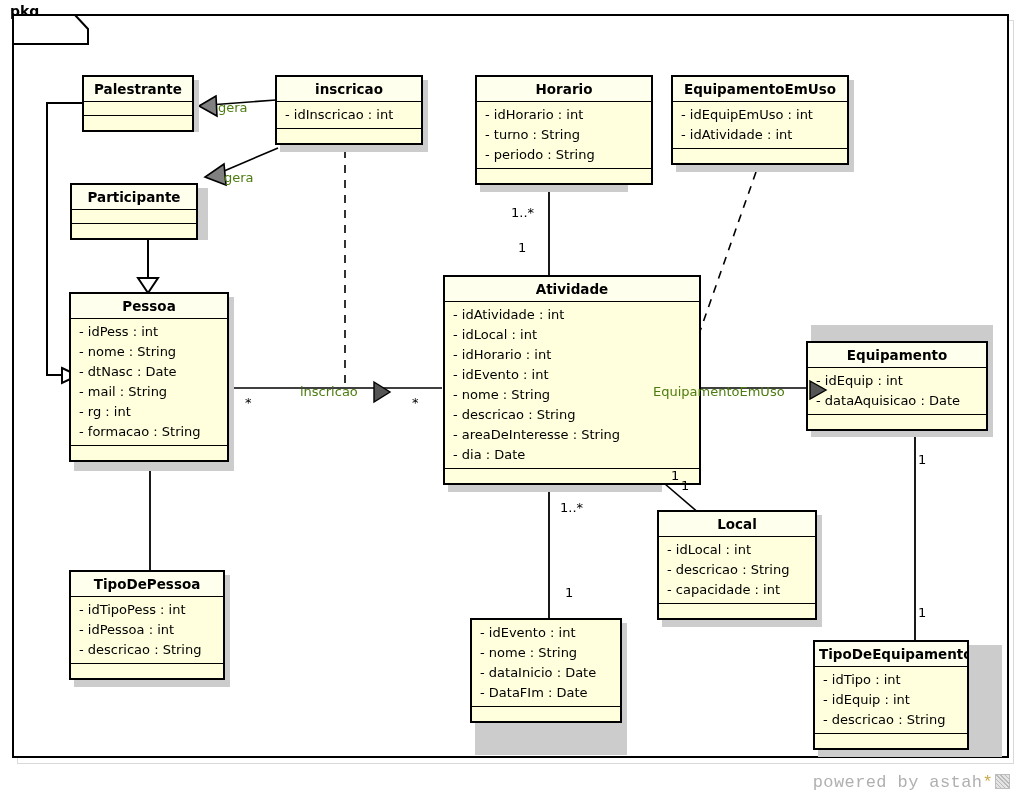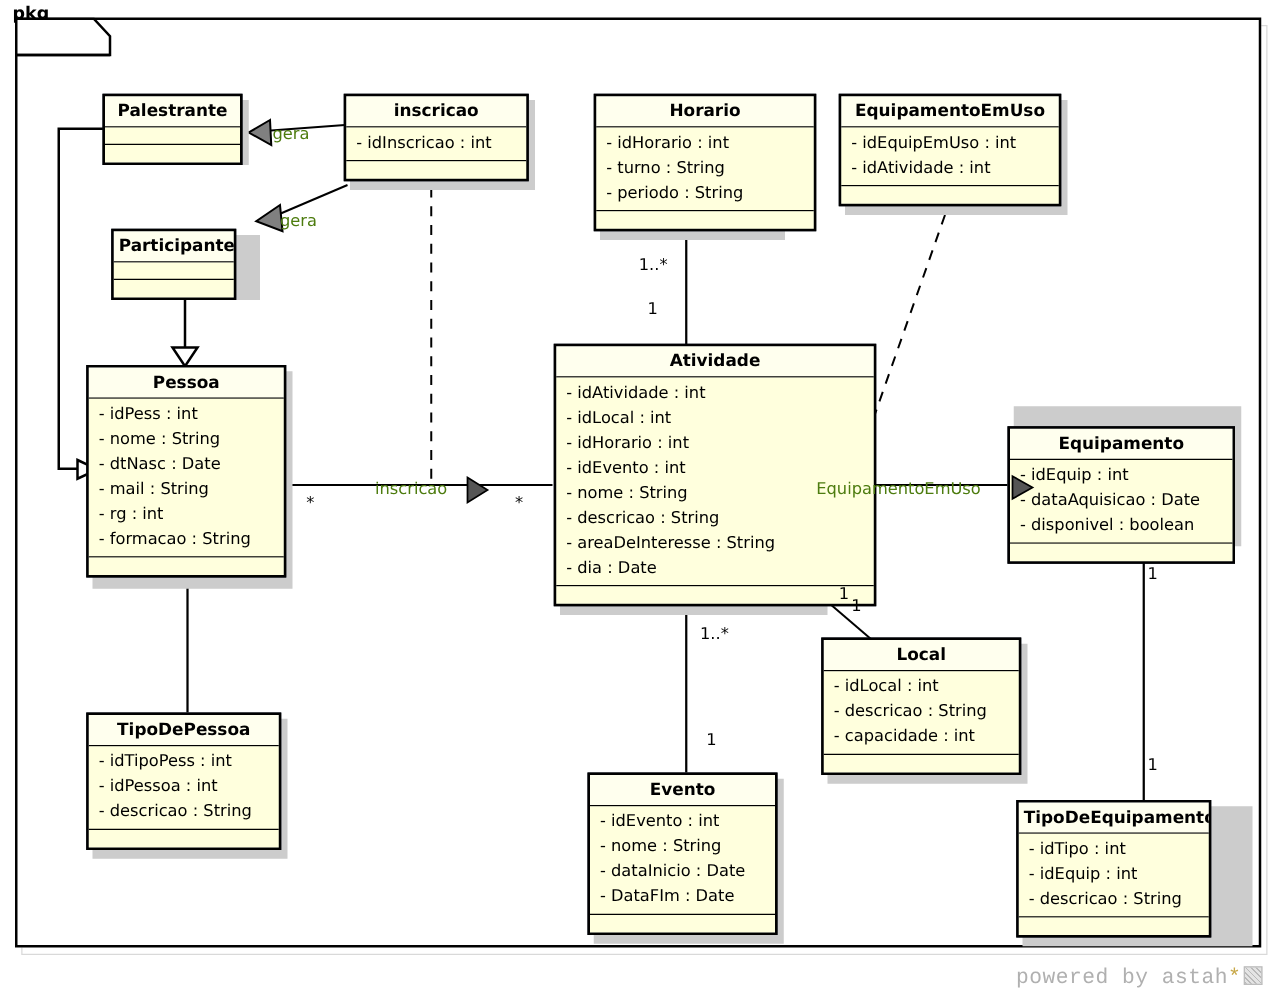--- a/index.html
+++ b/index.html
@@ -261,21 +261,21 @@
   <div class="cls" id="box-equipamentoemuso" style="left:671px;top:75px;width:178px;">
     <div class="cls-name">EquipamentoEmUso</div>
     <div class="cls-attrs">
       <div class="attr">- idEquipEmUso : int</div>
       <div class="attr">- idAtividade : int</div>
     </div>
     <div class="cls-ops"></div>
   </div>
 
   <div class="cls-shadow" style="left:92px;top:188px;width:116px;height:52px;"></div>
-  <div class="cls" id="box-participante" style="left:89px;top:183px;width:100px;">
+  <div class="cls" id="box-participante" style="left:70px;top:183px;width:128px;">
     <div class="cls-name">Participante</div>
     <div class="cls-attrs empty"></div>
     <div class="cls-ops"></div>
   </div>
 
   <div class="cls-shadow" style="left:74px;top:297px;width:160px;height:174px;"></div>
   <div class="cls" id="box-pessoa" style="left:69px;top:292px;width:160px;">
     <div class="cls-name">Pessoa</div>
     <div class="cls-attrs">
       <div class="attr">- idPess : int</div>
@@ -303,21 +303,20 @@
     </div>
     <div class="cls-ops"></div>
   </div>
 
   <div class="cls-shadow" style="left:811px;top:325px;width:182px;height:112px;"></div>
   <div class="cls" id="box-equipamento" style="left:806px;top:308px;width:182px;margin-top:33px;">
     <div class="cls-name">Equipamento</div>
     <div class="cls-attrs">
       <div class="attr">- idEquip : int</div>
       <div class="attr">- dataAquisicao : Date</div>
-      <div class="attr">- disponivel : boolean</div>
     </div>
     <div class="cls-ops"></div>
   </div>
 
   <div class="cls-shadow" style="left:662px;top:515px;width:160px;height:112px;"></div>
   <div class="cls" id="box-local" style="left:657px;top:510px;width:160px;">
     <div class="cls-name">Local</div>
     <div class="cls-attrs">
       <div class="attr">- idLocal : int</div>
       <div class="attr">- descricao : String</div>
@@ -332,21 +331,20 @@
     <div class="cls-attrs">
       <div class="attr">- idTipoPess : int</div>
       <div class="attr">- idPessoa : int</div>
       <div class="attr">- descricao : String</div>
     </div>
     <div class="cls-ops"></div>
   </div>
 
   <div class="cls-shadow" style="left:475px;top:623px;width:152px;height:132px;"></div>
   <div class="cls" id="box-evento" style="left:470px;top:618px;width:152px;">
-    <div class="cls-name">Evento</div>
     <div class="cls-attrs">
       <div class="attr">- idEvento : int</div>
       <div class="attr">- nome : String</div>
       <div class="attr">- dataInicio : Date</div>
       <div class="attr">- DataFIm : Date</div>
     </div>
     <div class="cls-ops"></div>
   </div>
 
   <div class="cls-shadow" style="left:818px;top:645px;width:184px;height:112px;"></div>

